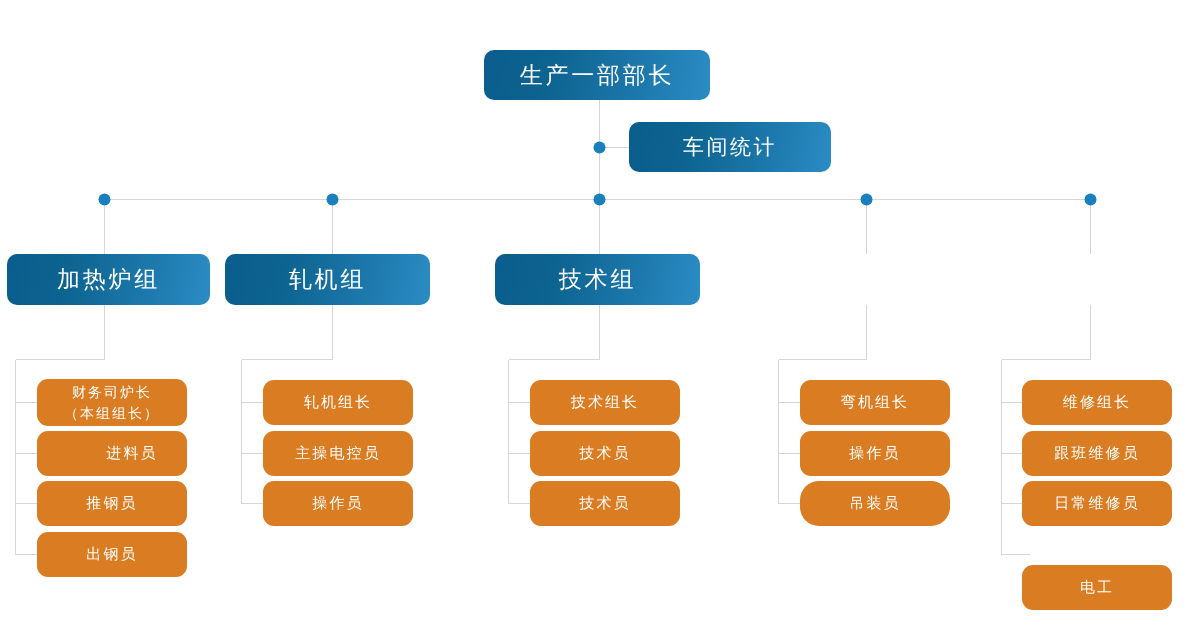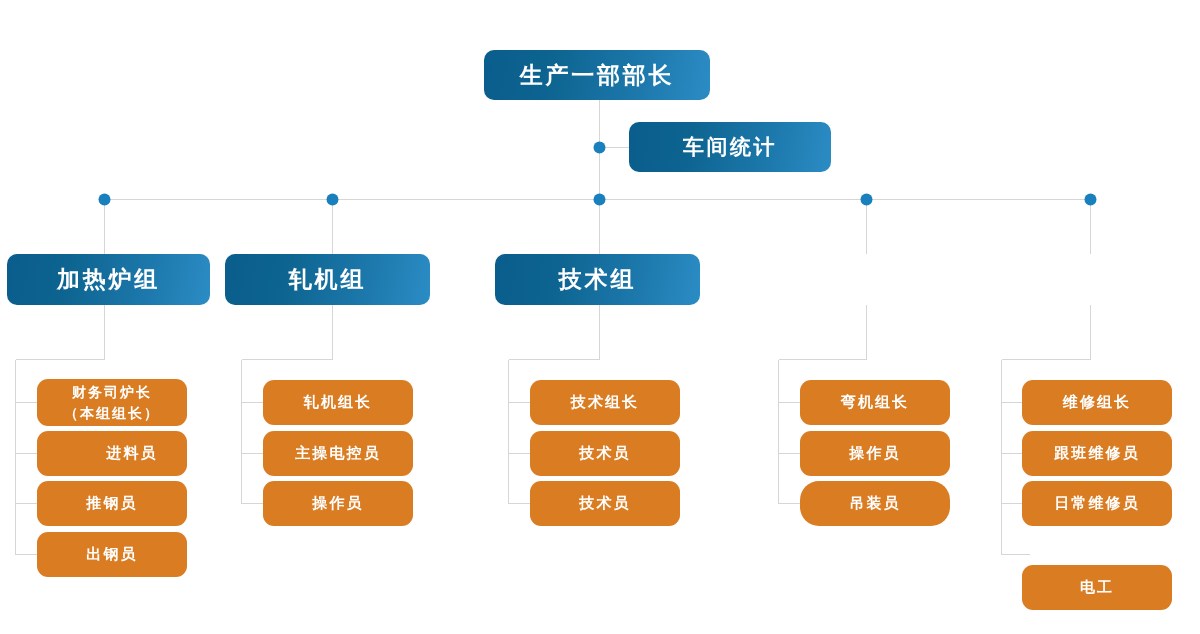--- a/index.html
+++ b/index.html
@@ -10,21 +10,20 @@
   }
   body {
     font-family: "DejaVu Sans", "Liberation Sans", sans-serif;
   }
   #chart {
     position: relative;
     width: 1200px;
     height: 634px;
     background: #ffffff;
     overflow: hidden;
-    font-weight: bold;
   }
   #wires {
     position: absolute;
     left: 0;
     top: 0;
     width: 1200px;
     height: 634px;
     pointer-events: none;
   }
   .node {

